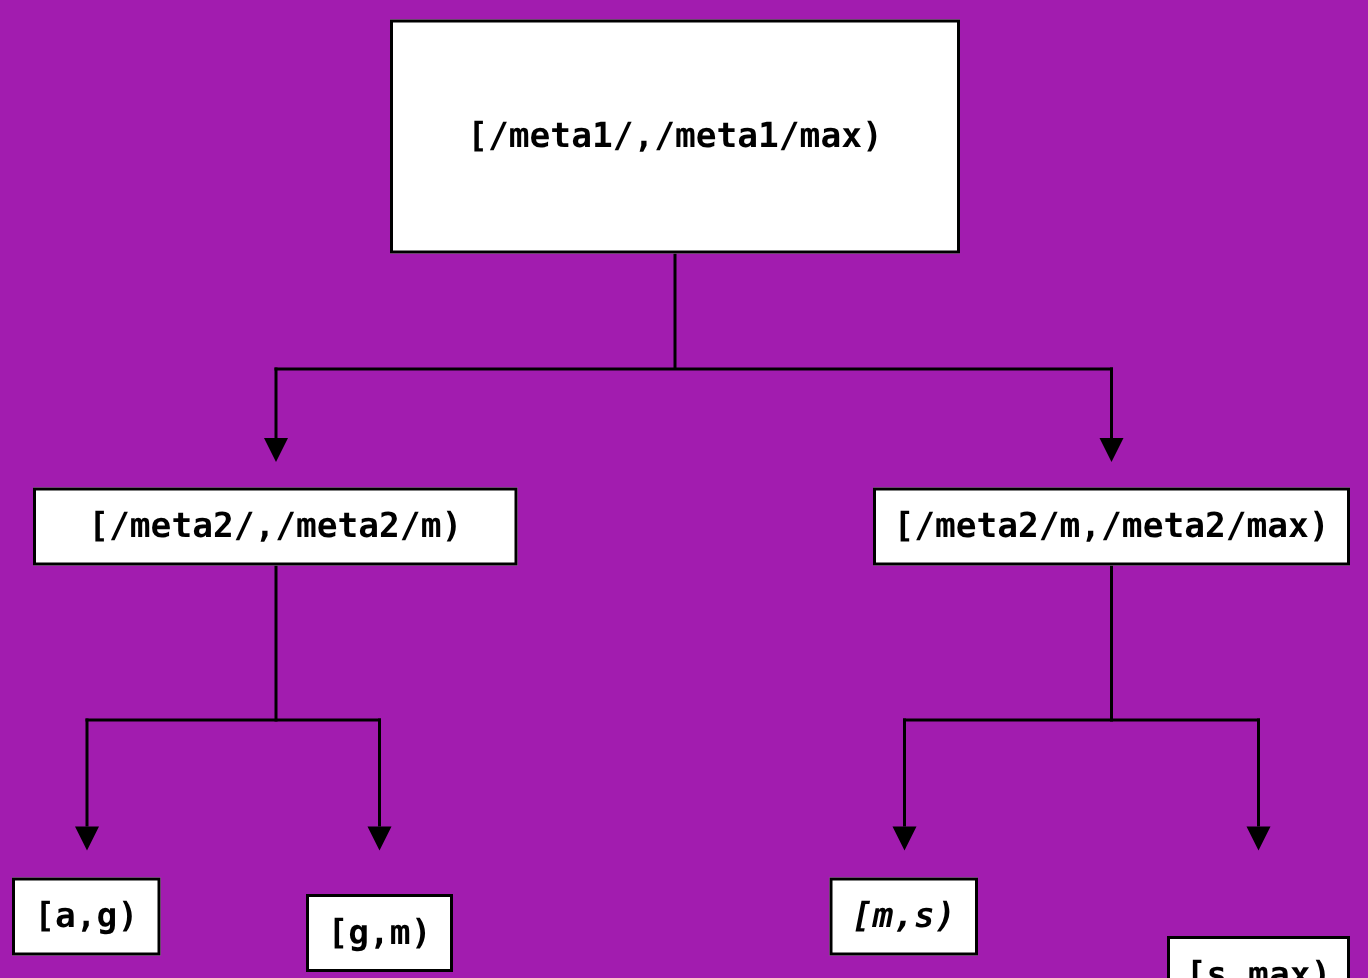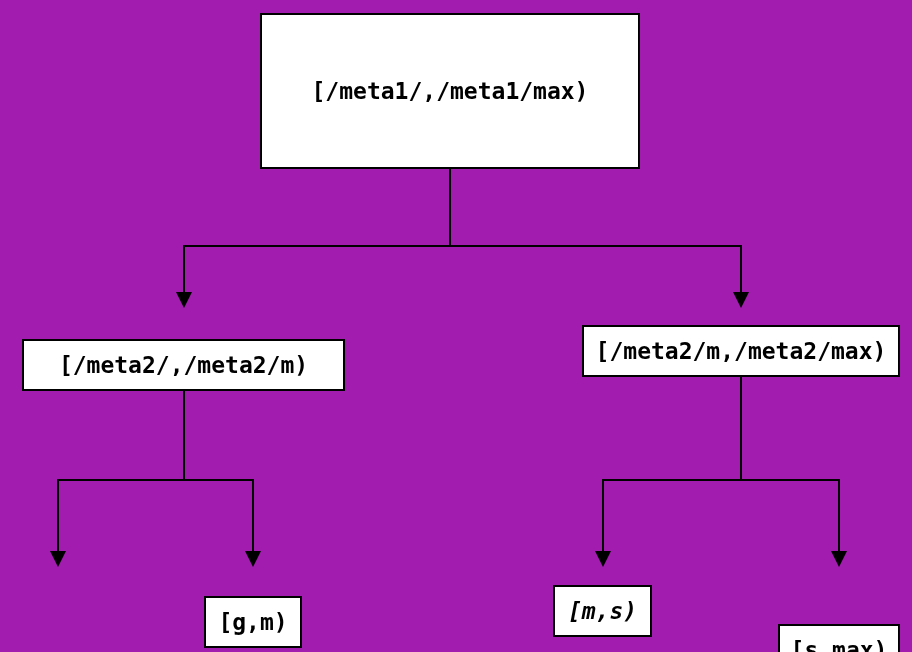--- a/index.html
+++ b/index.html
@@ -68,28 +68,31 @@
   <div class="edge-line" style="left:602px; top:479px; width:238px; height:2px;"></div>
   <div class="edge-line" style="left:602px; top:479px; width:2px; height:72px;"></div>
   <div class="arrowhead" style="left:595px; top:551px;"></div>
   <div class="edge-line" style="left:838px; top:479px; width:2px; height:72px;"></div>
   <div class="arrowhead" style="left:831px; top:551px;"></div>
 
   <div class="node" style="left:260px; top:13px; width:380px; height:156px;">
     <span class="node-label">[/meta1/,/meta1/max)</span>
   </div>
 
-  <div class="node" style="left:22px; top:339px; width:323px; height:52px;">
+  <div class="node" style="left:22px; top:325px; width:323px; height:52px;">
     <span class="node-label">[/meta2/,/meta2/m)</span>
   </div>
 
   <div class="node" style="left:582px; top:325px; width:318px; height:52px;justify-content:center;">
     <span class="node-label">[/meta2/m,/meta2/max)</span>
   </div>
 
+  <div class="node" style="left:8px; top:585px; width:99px; height:52px;">
+    <span class="node-label">[a,g)</span>
+  </div>
 
   <div class="node" style="left:204px; top:596px; width:98px; height:52px;">
     <span class="node-label">[g,m)</span>
   </div>
 
   <div class="node" style="left:553px; top:585px; width:99px; height:52px;font-style:italic;">
     <span class="node-label">[m,s)</span>
   </div>
 
   <div class="node" style="left:778px; top:585px; width:122px; height:52px;margin-top:39px;">

